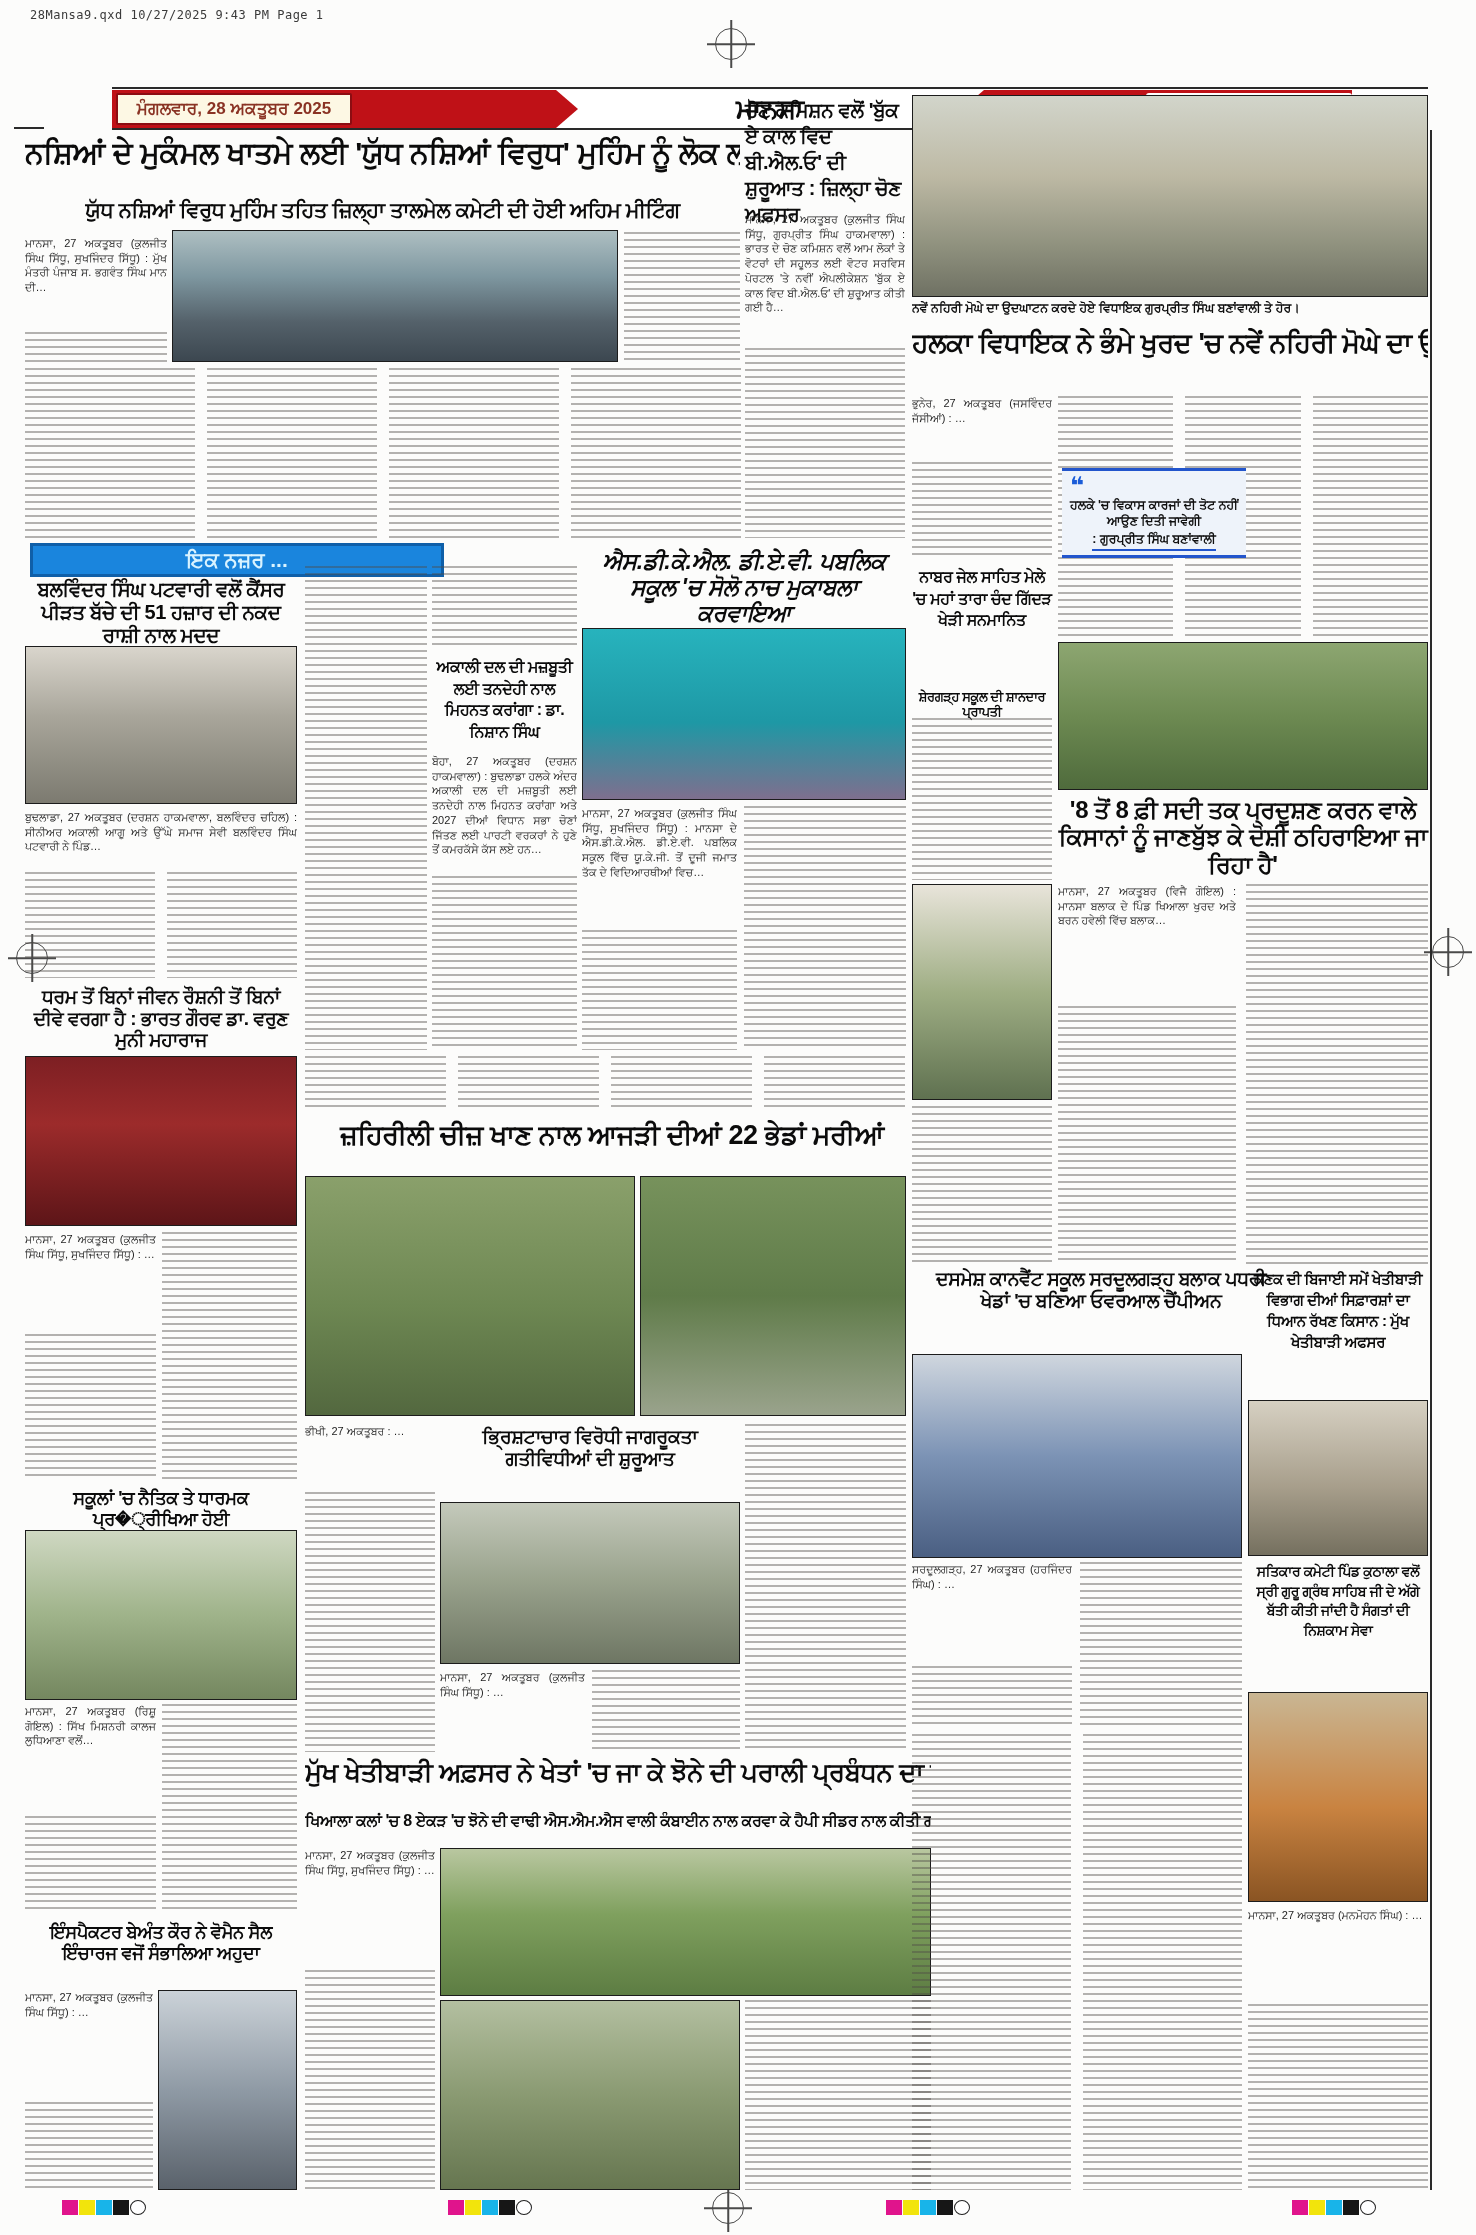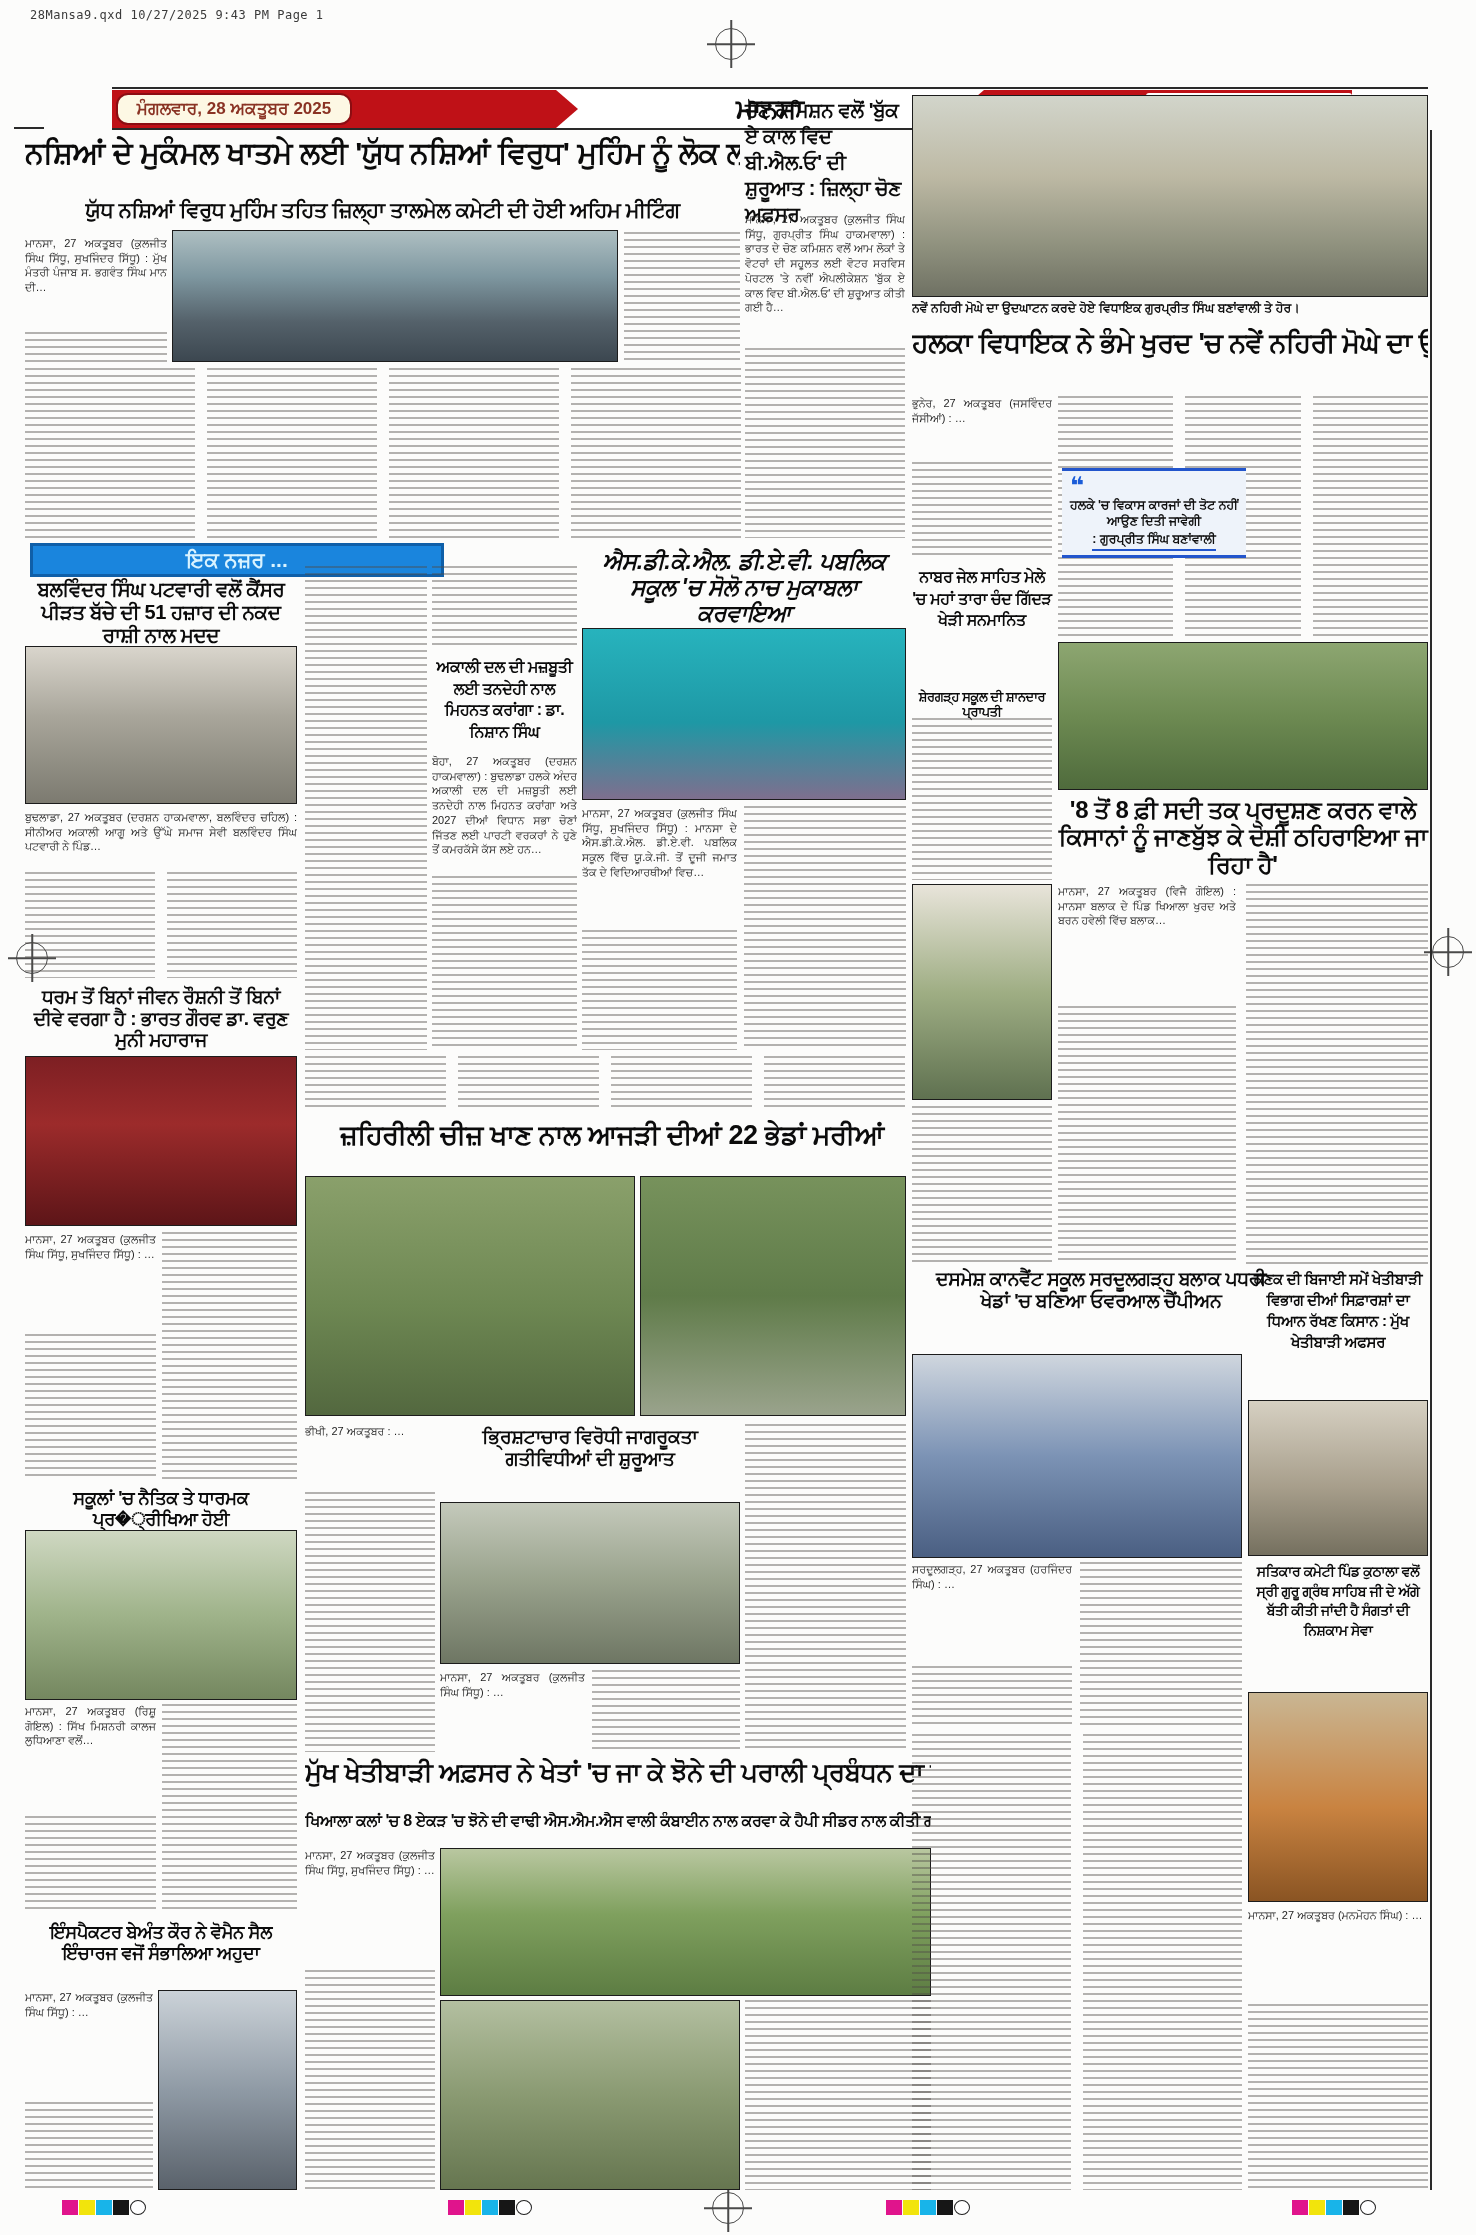--- a/index.html
+++ b/index.html
@@ -10,21 +10,21 @@
   
   .reg{width:30px;height:30px;border:1.5px solid #4a4a4a;border-radius:50%;}
   .reg::before{content:"";position:absolute;left:50%;top:-9px;bottom:-9px;width:1.5px;background:#4a4a4a;transform:translateX(-50%);}
   .reg::after{content:"";position:absolute;top:50%;left:-9px;right:-9px;height:1.5px;background:#4a4a4a;transform:translateY(-50%);}
   .cb{display:flex;gap:1px;}
   .cb i{width:16px;height:15px;display:block;}
   .cb .m{background:#e0148c}.cb .y{background:#f2e40c}.cb .c2{background:#18b4e9}.cb .k{background:#161616}
   .cb .r{background:#fff;border:1px solid #222;box-sizing:border-box;border-radius:50%;}
   
   .band{background:#bf1117;}
-  .datebox{background:#fdf8e4;border:2px solid #8c0d12;border-radius:12px;display:flex;align-items:center;justify-content:center;
+  .datebox{background:#fdf8e4;border:2px solid #8c0d12;border-radius:2px;display:flex;align-items:center;justify-content:center;
            font-weight:700;font-size:17px;color:#8a3324;}
   .citypanel{background:#fff;display:flex;align-items:center;justify-content:center;font-weight:800;font-size:27px;color:#0c0c0c;}
   .notchL{width:0;height:0;border-top:19px solid transparent;border-bottom:19px solid transparent;border-left:22px solid #bf1117;}
   .notchR{width:0;height:0;border-top:19px solid transparent;border-bottom:19px solid transparent;border-right:22px solid #bf1117;}
   .brandbox{background:#bf1117;border:2px solid #fff;border-radius:3px;display:flex;align-items:center;justify-content:center;
             font-weight:800;font-size:20px;color:#151515;text-shadow:0 0 2px #fff,0 0 3px #fff;}
   .pagenum{background:#fff;display:flex;align-items:center;justify-content:center;font-weight:800;font-size:36px;color:#0a0a0a;}
   
   .hl{font-weight:800;color:#0b0b0b;line-height:1.14;letter-spacing:-.4px;}
   .c{text-align:center;}

